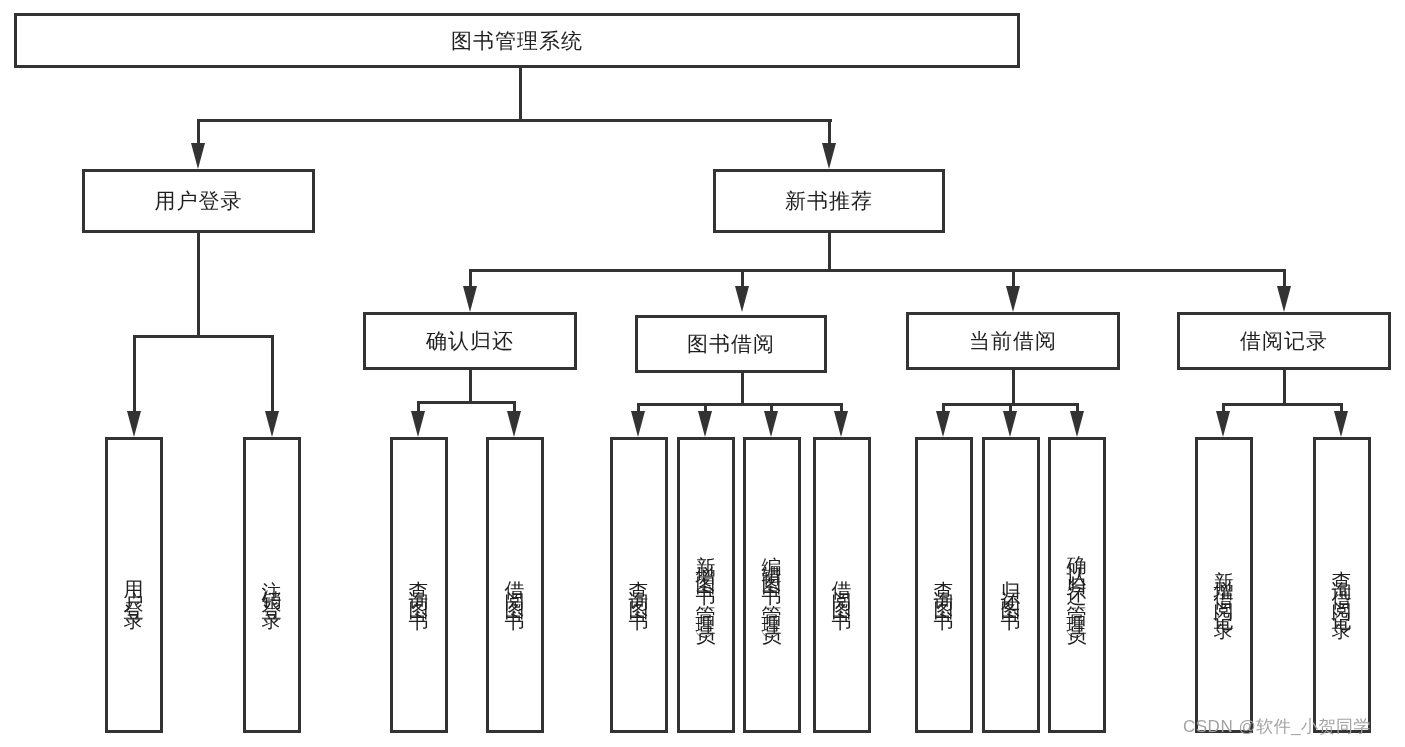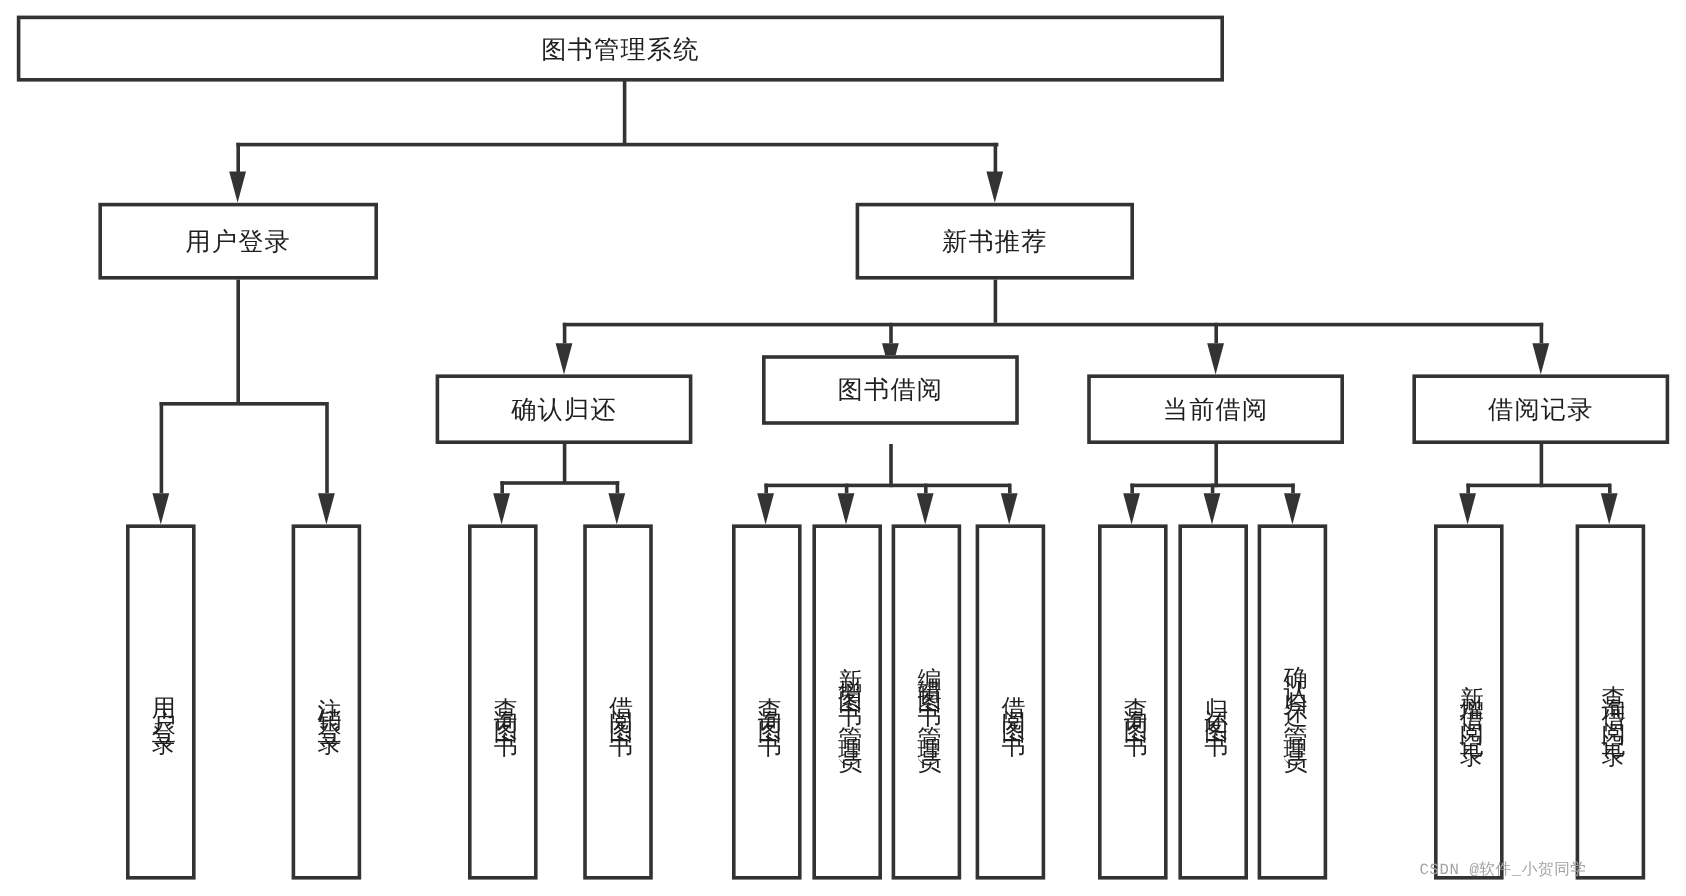--- a/index.html
+++ b/index.html
@@ -1,39 +1,39 @@
 <!DOCTYPE html>
 <html><head>
 <meta charset="utf-8">
 <style>
   html,body{margin:0;padding:0;background:#ffffff;}
   .stage{
     position:relative;width:1405px;height:747px;background:#ffffff;overflow:hidden;
-    font-family:Liberation Mono, monospace;color:#1f1f1f;
+    font-family:Liberation Sans, sans-serif;color:#1f1f1f;
   }
   .node{
     position:absolute;background:#ffffff;border:3px solid #333333;box-sizing:border-box;
     display:flex;align-items:center;justify-content:center;
   }
   .hnode{font-size:21px;letter-spacing:1px;white-space:nowrap;}
   .vnode{top:437px;width:58px;height:296px;}
   .vtext{
     writing-mode:vertical-rl;font-size:20px;letter-spacing:10px;line-height:1;
     display:block;
   }
   .hline{position:absolute;height:3px;background:#333333;}
   .vline{position:absolute;width:3px;background:#333333;}
   .arrowhead{
     position:absolute;width:0;height:0;
     border-left:7px solid transparent;border-right:7px solid transparent;
     border-top:26px solid #333333;
   }
   .watermark{
     position:absolute;left:1183px;top:715px;z-index:20;
-    font-size:13px;color:#a3a3a3;white-space:nowrap;letter-spacing:0.5px;
+    font-size:17px;color:#a3a3a3;white-space:nowrap;letter-spacing:0.5px;
   }
 </style>
 </head>
 <body>
 
 <div class="stage">
 
   <div class="node hnode" style="left:14px;top:13px;width:1006px;height:55px;">
     <span>图书管理系统</span>
   </div>
@@ -66,21 +66,21 @@
   <div class="vline" style="left:741px;top:269px;height:17px;"></div>
   <div class="arrowhead" style="left:735px;top:286px;"></div>
   <div class="vline" style="left:1012px;top:269px;height:17px;"></div>
   <div class="arrowhead" style="left:1006px;top:286px;"></div>
   <div class="vline" style="left:1283px;top:269px;height:17px;"></div>
   <div class="arrowhead" style="left:1277px;top:286px;"></div>
 
   <div class="node hnode" style="left:363px;top:312px;width:214px;height:58px;">
     <span>确认归还</span>
   </div>
-  <div class="node hnode" style="left:635px;top:296px;width:214px;height:58px;">
+  <div class="node hnode" style="left:635px;top:315px;width:192px;height:58px;">
     <span>图书借阅</span>
   </div>
   <div class="node hnode" style="left:1177px;top:312px;width:214px;height:58px;">
     <span>借阅记录</span>
   </div>
   <div class="node hnode" style="left:906px;top:312px;width:214px;height:58px;">
     <span>当前借阅</span>
   </div>
 
   <div class="vline" style="left:469px;top:370px;height:33px;"></div>

